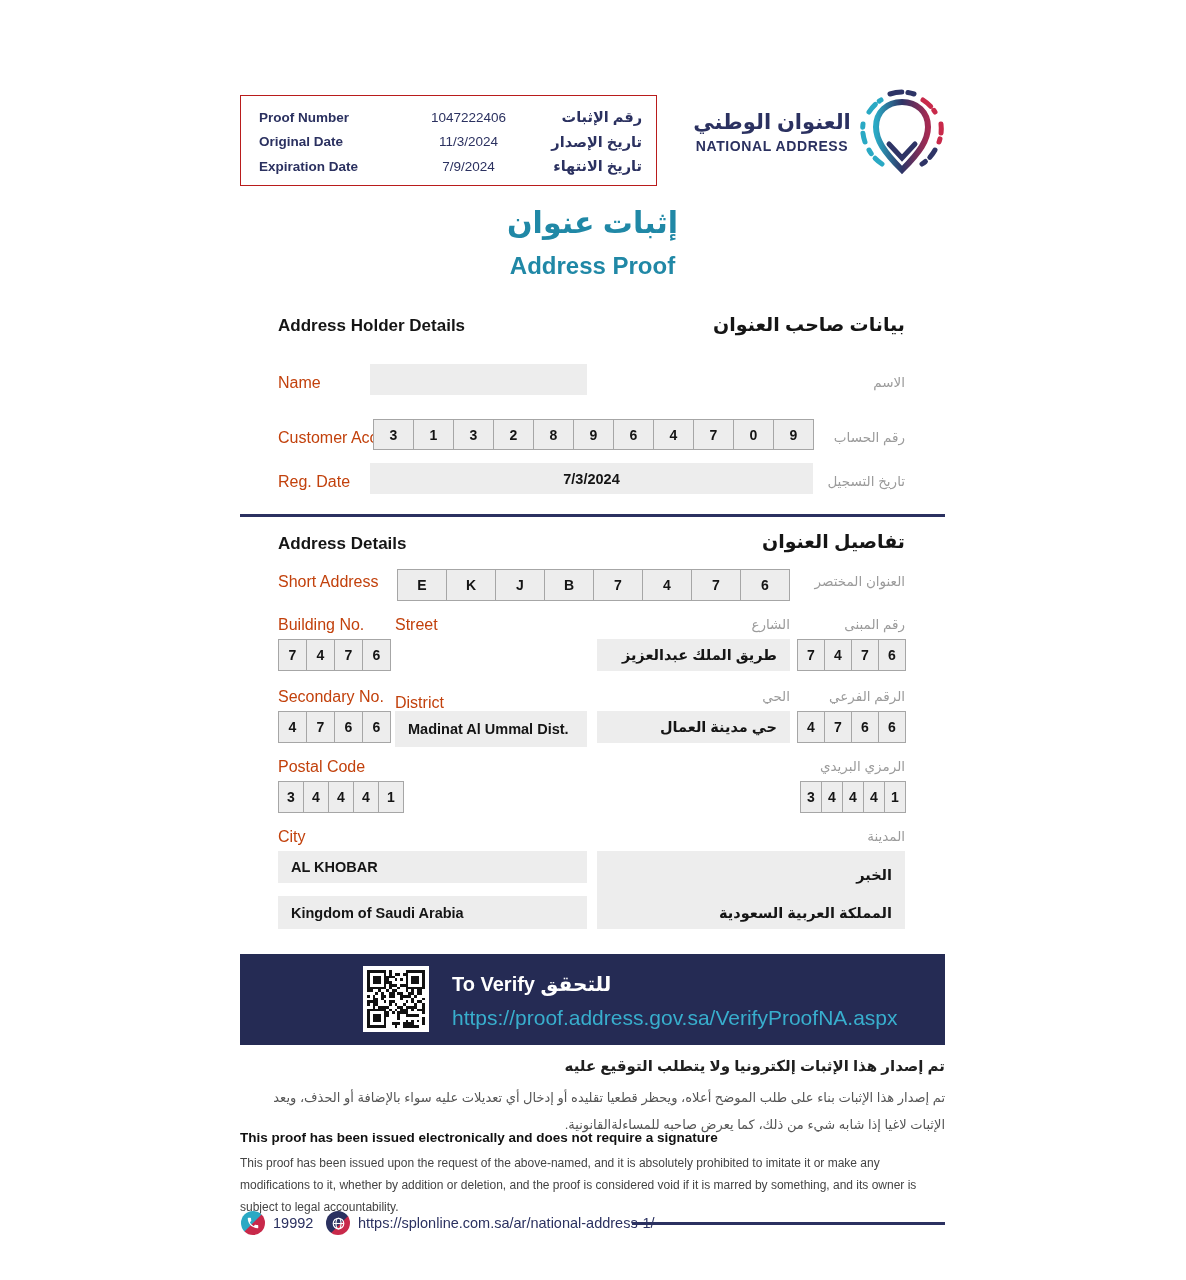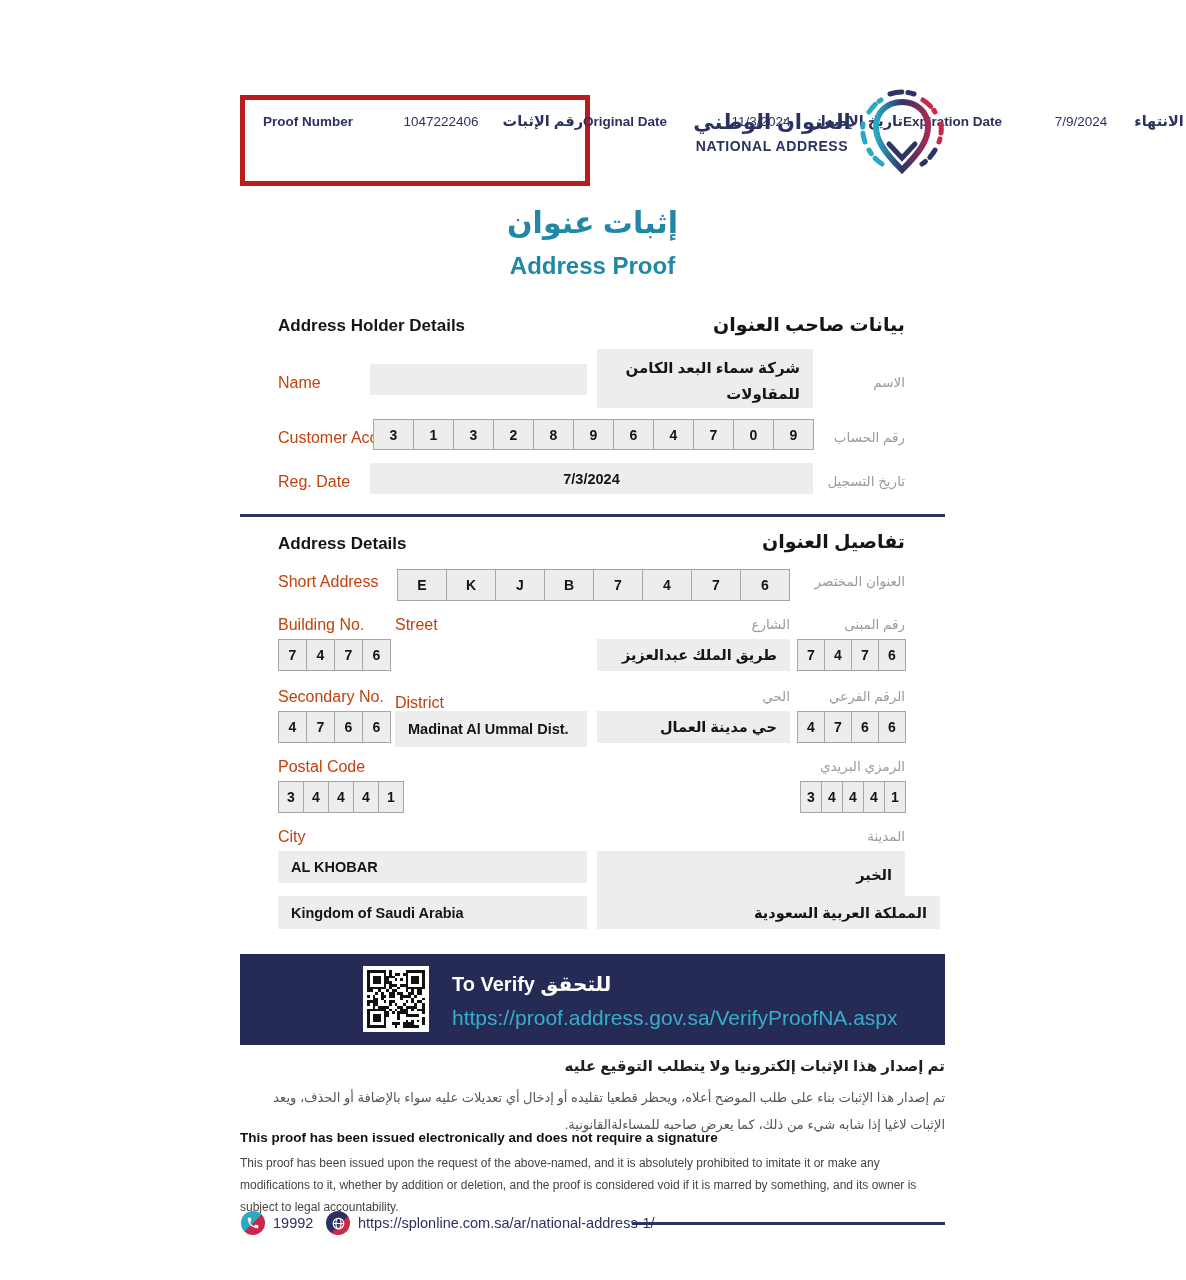--- a/index.html
+++ b/index.html
@@ -3,22 +3,22 @@
 <meta charset="utf-8">
 <style>
   * { margin:0; padding:0; box-sizing:border-box; }
   html,body { background:#fff; }
   body { font-family:"Liberation Sans","DejaVu Sans",sans-serif; color:#1a1a1a; }
   .page { position:relative; width:1186px; height:1280px; background:#fff; overflow:hidden; }
   .abs { position:absolute; }
   .rtl { direction:rtl; }
 
   
-  .proof-box { left:240px; top:95px; width:350px; height:91px; border:5px solid #b91c1c; padding:10px 14px 8px 18px;
-               display:flex; flex-direction:row; justify-content:space-between; }
+  .proof-box { left:240px; top:95px; width:417px; height:91px; border:1px solid #b91c1c; padding:10px 14px 8px 18px;
+               display:flex; flex-direction:column; justify-content:space-between; }
   .proof-row { display:flex; align-items:center; justify-content:space-between; height:22px; }
   .proof-en { width:128px; font-size:13.5px; font-weight:bold; color:#2b3160; }
   .proof-val { width:100px; text-align:center; font-size:13.5px; color:#2b3160; }
   .proof-ar { width:92px; text-align:right; font-size:14.5px; font-weight:bold; color:#2b3160; direction:rtl; }
 
   
   .logo-text { left:688px; top:110px; width:168px; text-align:center; color:#2b3160; }
   .logo-ar { font-size:21px; font-weight:bold; }
   .logo-en { font-size:14px; font-weight:bold; letter-spacing:0.6px; margin-top:4px; }
   .logo-pin { left:852px; top:84px; width:100px; height:100px; }
@@ -123,21 +123,20 @@
   <div class="abs doc-title">
     <div class="t-ar rtl">إثبات عنوان</div>
     <div class="t-en">Address Proof</div>
   </div>
 
   <div class="abs sec-en" style="left:278px; top:316px;">Address Holder Details</div>
   <div class="abs sec-ar" style="left:640px; top:313px; width:265px;">بيانات صاحب العنوان</div>
 
   <div class="abs lbl" style="left:278px; top:374px;">Name</div>
   <div class="abs gbox" style="left:370px; top:364px; width:217px; height:31px;"></div>
-  <div class="abs vbox r" style="left:597px; top:349px; width:216px; height:59px; line-height:1.75; font-size:15px; align-items:flex-start; padding-top:6px;">شركة سماء البعد الكامن للمقاولات</div>
   <div class="abs lbl-ar" style="left:805px; top:374px; width:100px;">الاسم</div>
 
   <div class="abs lbl" style="left:278px; top:429px;">Customer Acc.</div>
   <div class="abs cells w40" style="left:373px; top:419px;">
       <span class="cell">3</span>
       <span class="cell">1</span>
       <span class="cell">3</span>
       <span class="cell">2</span>
       <span class="cell">8</span>
       <span class="cell">9</span>
@@ -226,21 +225,21 @@
       <span class="cell">4</span>
       <span class="cell">1</span>
     </div>
 
   <div class="abs lbl" style="left:278px; top:828px;">City</div>
   <div class="abs lbl-ar" style="left:805px; top:828px; width:100px;">المدينة</div>
   <div class="abs vbox l" style="left:278px; top:851px; width:309px; height:32px;">AL KHOBAR</div>
   <div class="abs vbox r" style="left:597px; top:851px; width:308px; height:48px;">الخبر</div>
 
   <div class="abs vbox l" style="left:278px; top:896px; width:309px; height:33px;">Kingdom of Saudi Arabia</div>
-  <div class="abs vbox r" style="left:597px; top:896px; width:343px; height:33px;">المملكة العربية السعودية</div>
+  <div class="abs vbox r" style="left:597px; top:896px; width:308px; height:33px;">المملكة العربية السعودية</div>
 
   <div class="abs banner">
     <div class="qr-wrap">
         <div class="qr-grid">
           <div class="qm on"></div>
           <div class="qm on"></div>
           <div class="qm on"></div>
           <div class="qm on"></div>
           <div class="qm on"></div>
           <div class="qm on"></div>

